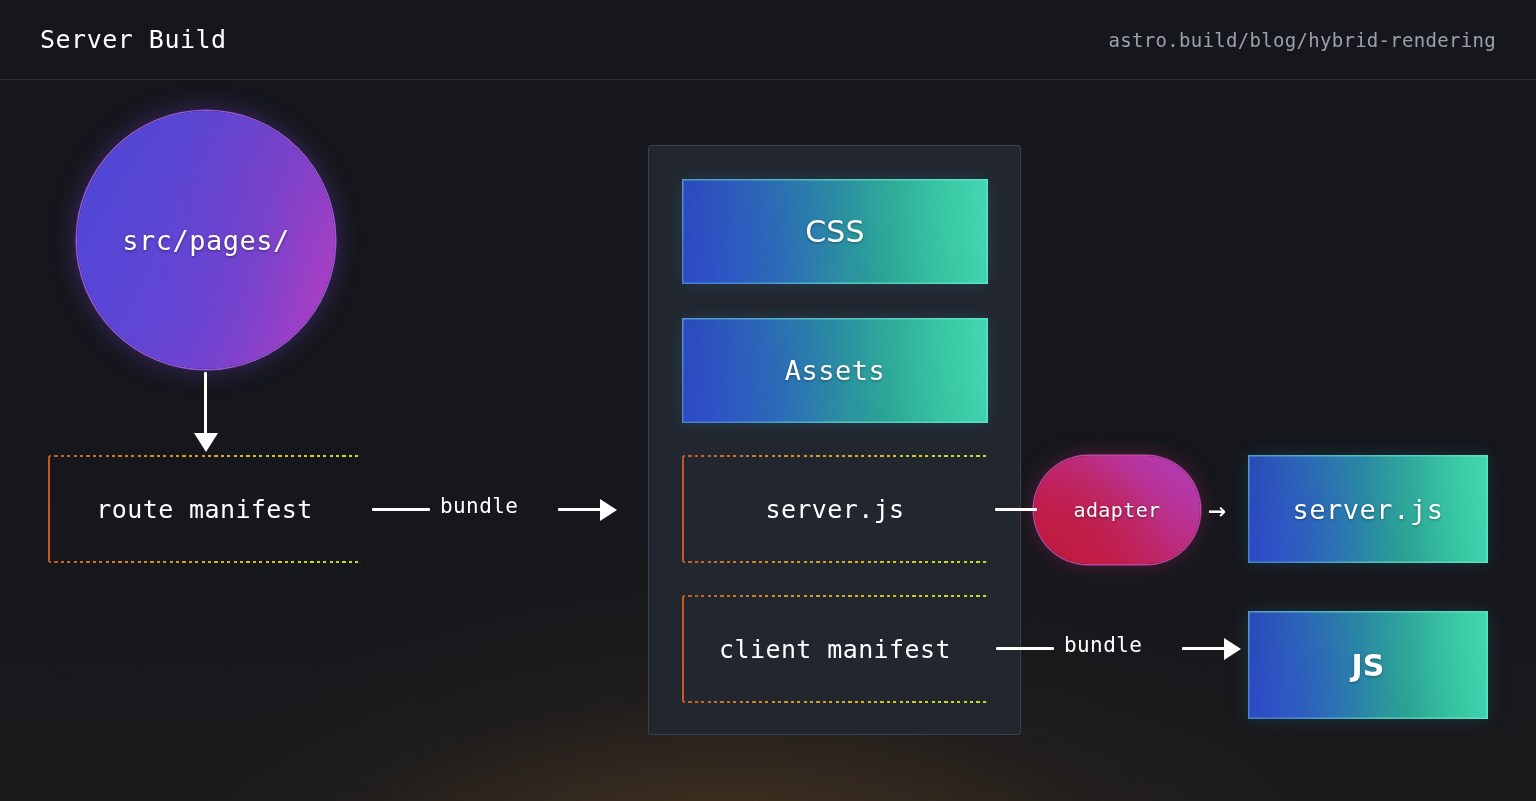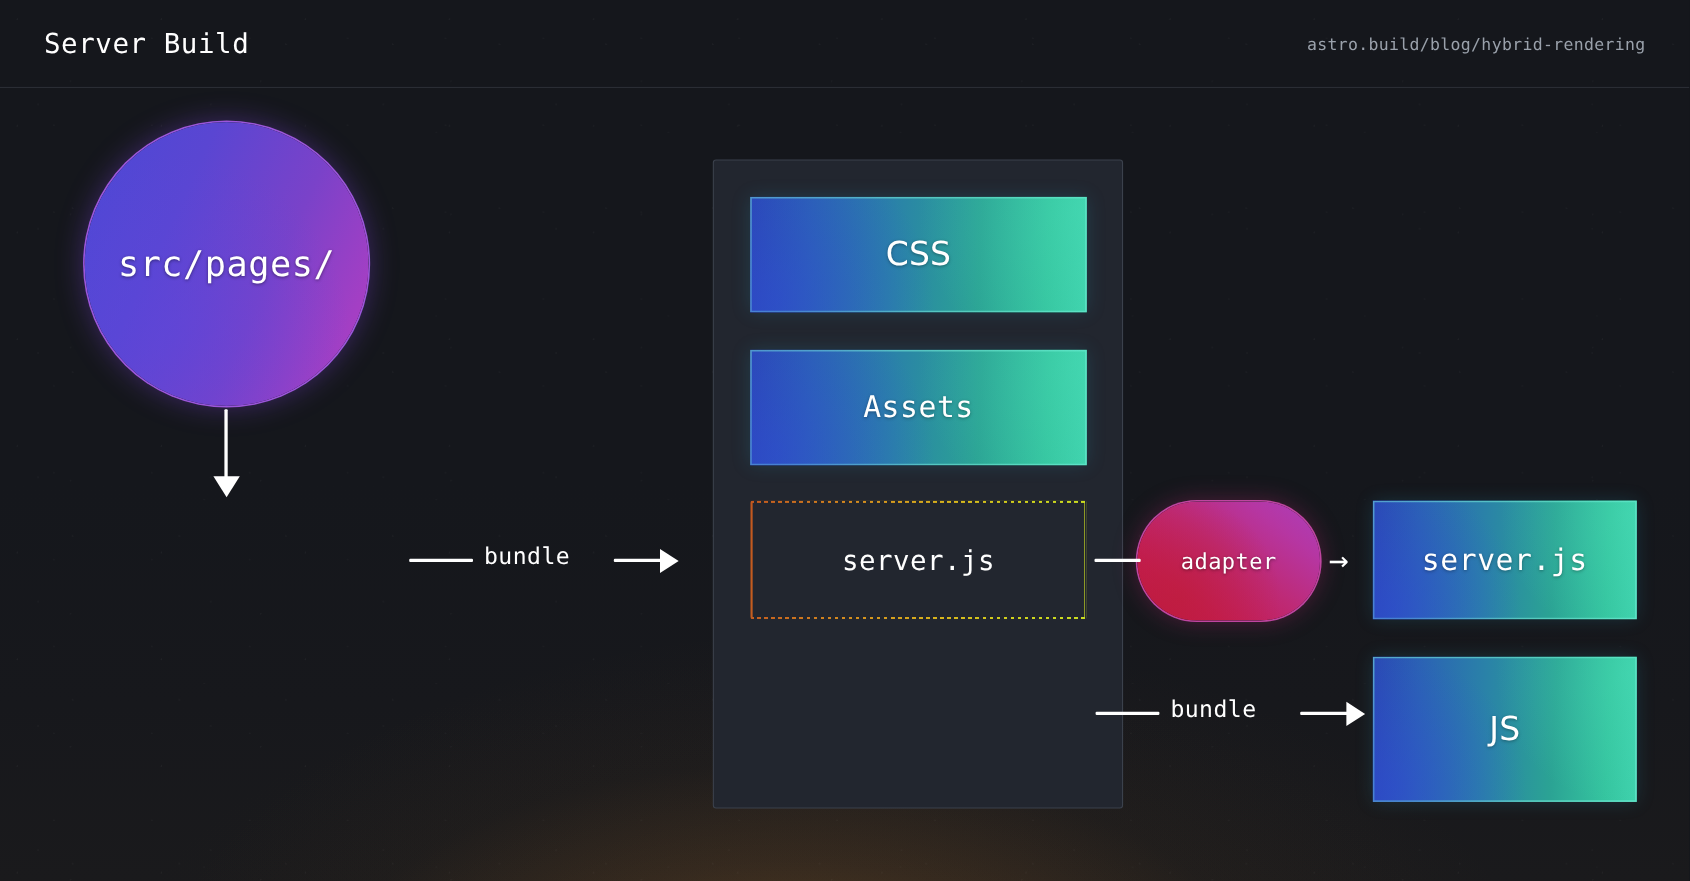--- a/index.html
+++ b/index.html
@@ -54,21 +54,21 @@
     z-index: 5;
     gap: 16px;
   }
   .header-title {
     font-size: 25px;
     letter-spacing: 0.5px;
     color: #ffffff;
     white-space: nowrap;
   }
   .header-url {
-    font-size: 15px;
+    font-size: 19px;
     letter-spacing: 0.3px;
     color: #9aa1ab;
     white-space: nowrap;
   }
 
   
   .canvas { position: absolute; inset: 0; z-index: 3; }
 
   
   .circle-node {
@@ -78,21 +78,21 @@
     border-radius: 50%;
     background:
       radial-gradient(circle at 30% 75%, rgba(90,70,220,0.55) 0%, rgba(0,0,0,0) 62%),
       linear-gradient(115deg, #4b48d6 0%, #5a46d2 32%, #7a42c9 62%, #a33fc4 86%, #b63fc0 100%);
     box-shadow: 0 0 0 1.5px rgba(176,96,246,0.85), 0 0 26px rgba(130,70,230,0.40);
     display: flex;
     align-items: center;
     justify-content: center;
   }
   .circle-label {
-    font-size: 32px;
+    font-size: 27px;
     color: #ffffff;
     letter-spacing: 0.5px;
     text-shadow: 0 1px 3px rgba(0,0,0,0.45);
   }
 
   
   .dotted-box {
     position: absolute;
     display: flex;
     align-items: center;
@@ -250,20 +250,23 @@
 
     <div class="circle-node">
       <span class="circle-label">src/pages/</span>
     </div>
 
     <div class="conn">
       <div class="conn-line-v" style="left:204px; top:372px; height:68px;"></div>
       <div class="arrowhead-down" style="left:194px; top:433px;"></div>
     </div>
 
+    <div class="dotted-box" style="left:48px; top:455px; width:313px; height:108px;">
+      <span class="dotted-box-label">route manifest</span>
+    </div>
 
     <div class="conn">
       <div class="conn-line-h" style="left:372px; top:508px; width:58px;"></div>
       <span class="arrow-label" style="left:440px; top:494px;">bundle</span>
       <div class="conn-line-h" style="left:558px; top:508px; width:52px;"></div>
       <div class="arrowhead-right" style="left:600px; top:499px;"></div>
     </div>
 
     <div class="panel"></div>
 
@@ -272,20 +275,23 @@
     </div>
 
     <div class="grad-box" style="left:682px; top:179px; width:306px; height:105px;">
       <span class="grad-box-label sans">CSS</span>
     </div>
 
     <div class="dotted-box" style="left:682px; top:455px; width:306px; height:108px;">
       <span class="dotted-box-label">server.js</span>
     </div>
 
+    <div class="dotted-box" style="left:682px; top:595px; width:306px; height:108px;">
+      <span class="dotted-box-label">client manifest</span>
+    </div>
 
     <div class="conn">
       <div class="conn-line-h" style="left:995px; top:508px; width:42px;"></div>
     </div>
 
     <div class="pill-node">
       <span class="pill-label">adapter</span>
     </div>
 
     <div class="conn">
@@ -296,18 +302,18 @@
       <span class="grad-box-label">server.js</span>
     </div>
 
     <div class="conn">
       <div class="conn-line-h" style="left:996px; top:647px; width:58px;"></div>
       <span class="arrow-label" style="left:1064px; top:633px;">bundle</span>
       <div class="conn-line-h" style="left:1182px; top:647px; width:52px;"></div>
       <div class="arrowhead-right" style="left:1224px; top:638px;"></div>
     </div>
 
-    <div class="grad-box" style="left:1248px; top:597px; width:240px; height:132px;">
+    <div class="grad-box" style="left:1248px; top:611px; width:240px; height:108px;font-weight:bold;">
       <span class="grad-box-label sans">JS</span>
     </div>
 
   </div>
 </div>
 
 </body></html>

